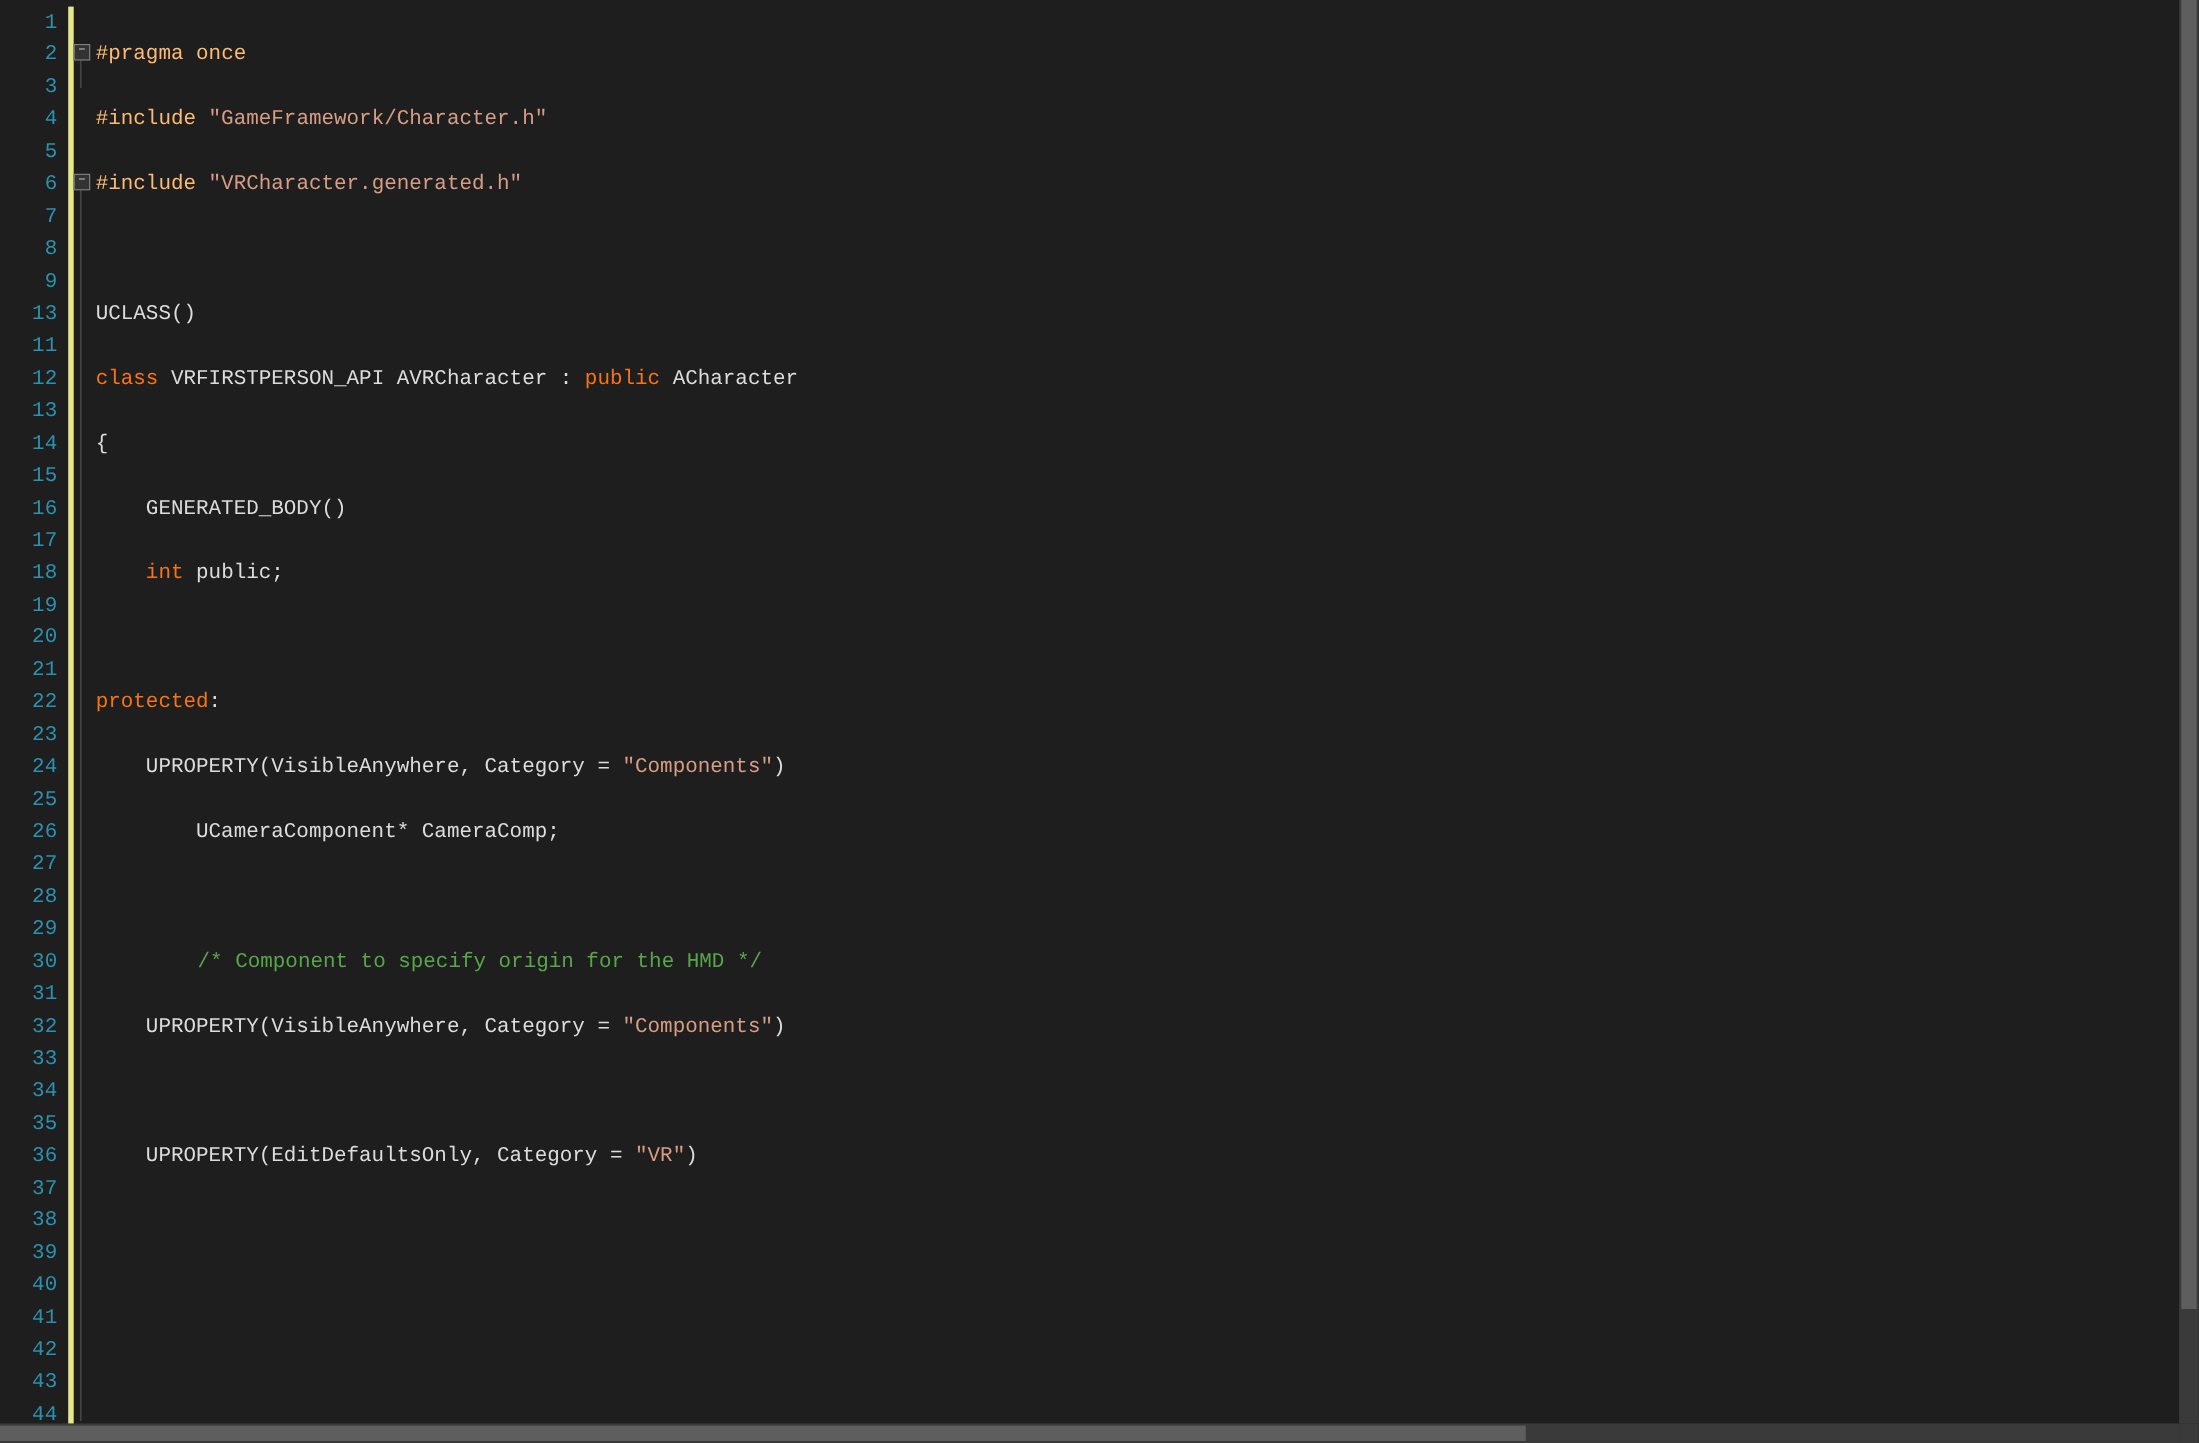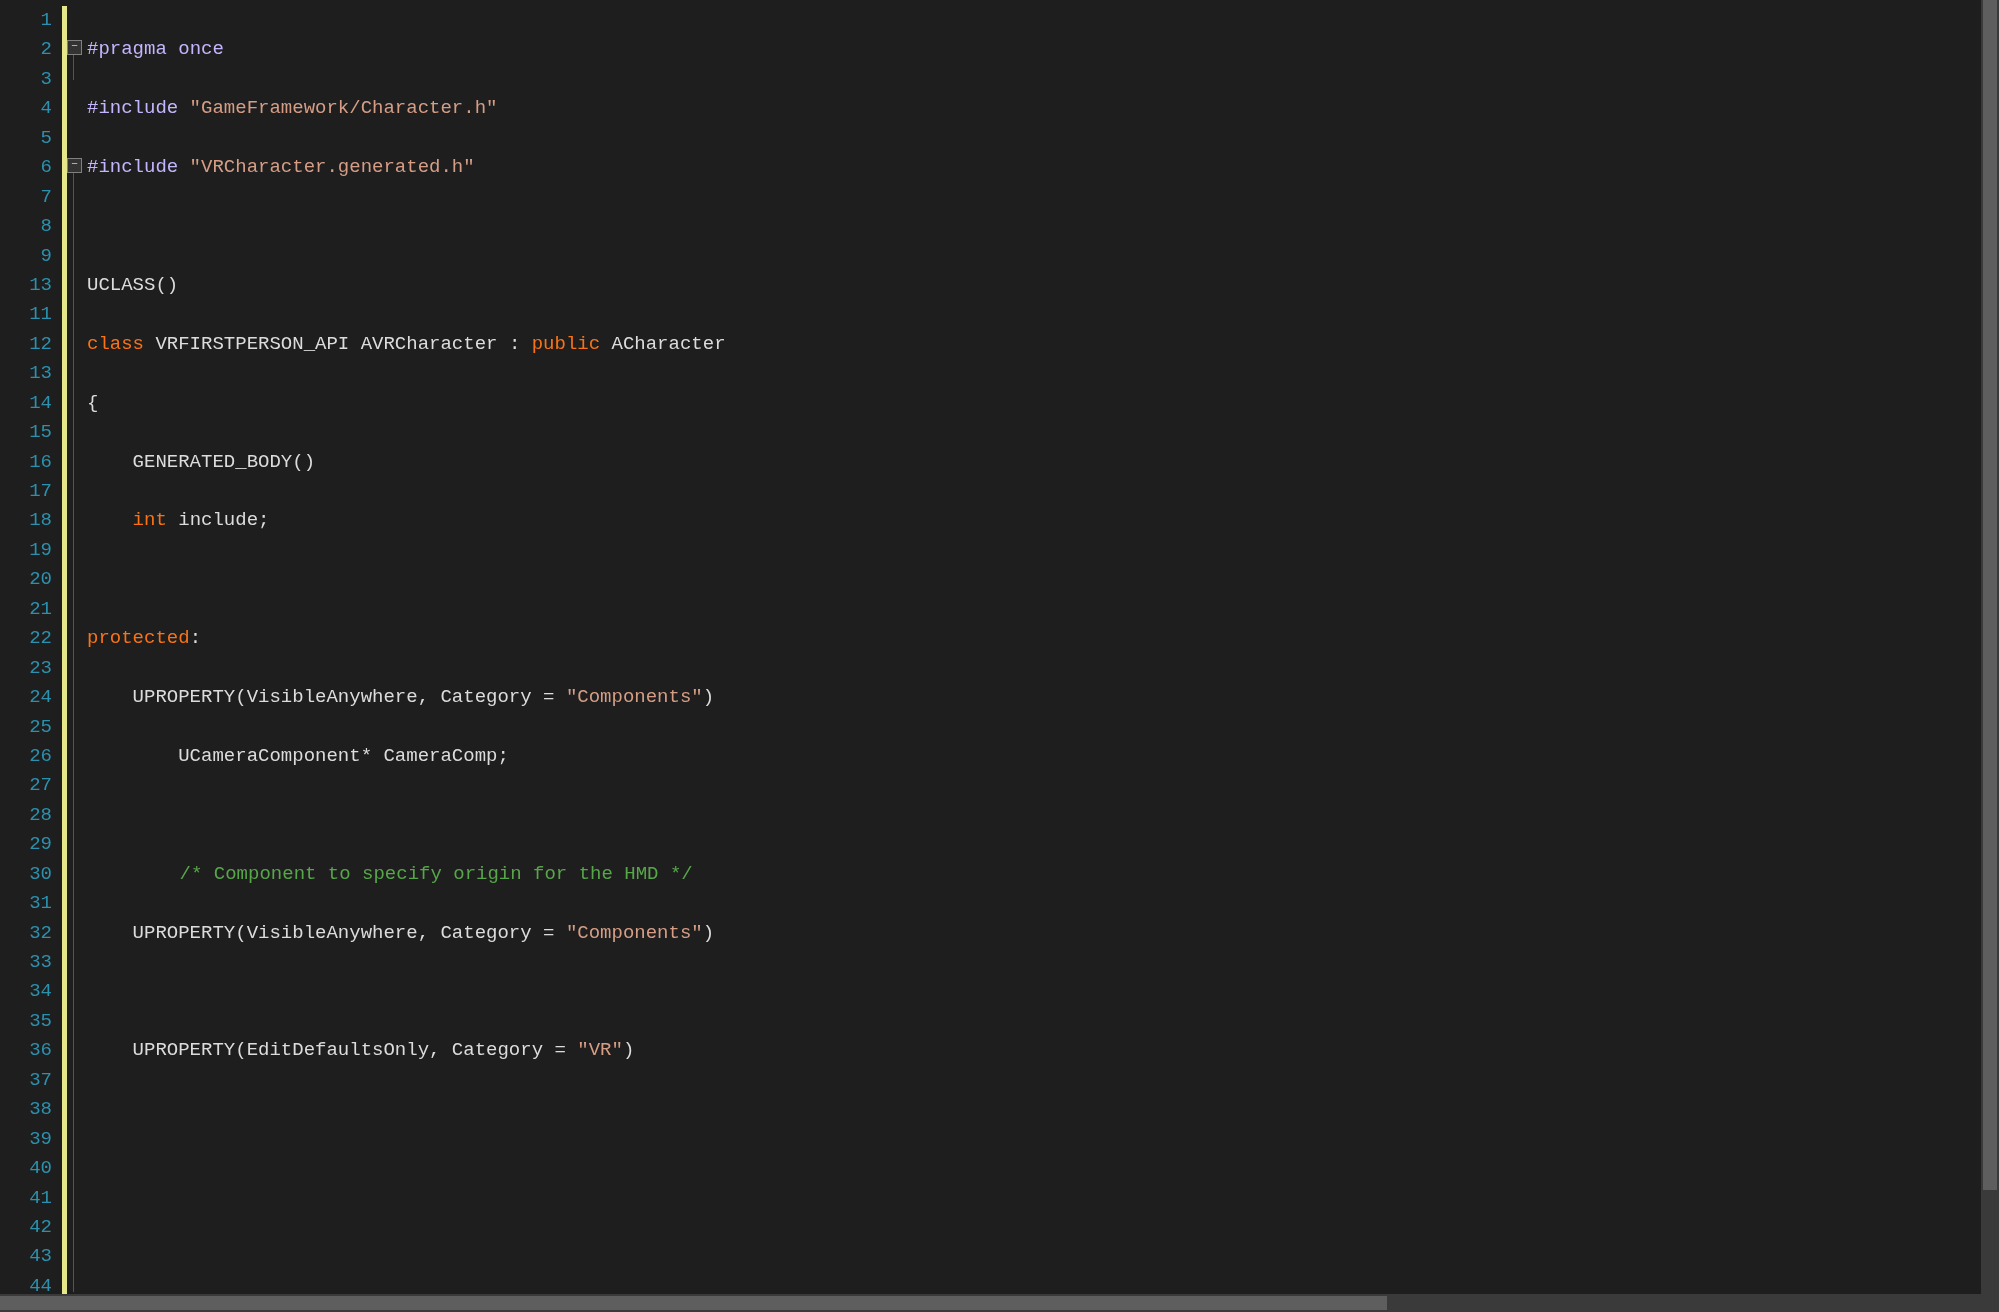--- a/index.html
+++ b/index.html
@@ -68,21 +68,21 @@
     margin-bottom: 6px;
   }
   .code {
     padding: 6px 0 6px 4px;
     white-space: pre;
   }
   .code-line {
     height: 29.45px;
   }
   .k  { color: #f97316; }    
-  .pp { color: #c4b5fd; text-align: center; }    
+  .pp { color: #fdba74; text-align: center; }    
   .s  { color: #d69d85; }    
   .c  { color: #57a64a; margin-left: 47px; }    
   .id { color: #dcdcdc; }
 
   .scrollbar-track {
     position: absolute;
     right: 0;
     top: 0;
     bottom: 18px;
     width: 18px;
@@ -182,21 +182,21 @@
 
   <div class="code">
 <div class="code-line"><span class="pp">#pragma</span><span class="pp"> once</span></div>
 <div class="code-line"><span class="pp">#include</span><span class="s"> "GameFramework/Character.h"</span></div>
 <div class="code-line"><span class="pp">#include</span><span class="s"> "VRCharacter.generated.h"</span></div>
 <div class="code-line"><span class="id"></span></div>
 <div class="code-line"><span class="id">UCLASS()</span></div>
 <div class="code-line"><span class="k">class</span><span class="id"> VRFIRSTPERSON_API AVRCharacter : </span><span class="k">public</span><span class="id"> ACharacter</span></div>
 <div class="code-line"><span class="id">{</span></div>
 <div class="code-line"><span class="id">    GENERATED_BODY()</span></div>
-<div class="code-line"><span class="id">    </span><span class="k">int</span><span class="id"> include;</span></div>
+<div class="code-line"><span class="id">    </span><span class="k">int</span><span class="id"> public;</span></div>
 <div class="code-line"><span class="id"></span></div>
 <div class="code-line"><span class="k">protected</span><span class="id">:</span></div>
 <div class="code-line"><span class="id">    UPROPERTY(VisibleAnywhere, Category = </span><span class="s">"Components"</span><span class="id">)</span></div>
 <div class="code-line"><span class="id">        UCameraComponent* CameraComp;</span></div>
 <div class="code-line"><span class="id"></span></div>
 <div class="code-line"><span class="id">    </span><span class="c">/* Component to specify origin for the HMD */</span></div>
 <div class="code-line"><span class="id">    UPROPERTY(VisibleAnywhere, Category = </span><span class="s">"Components"</span><span class="id">)</span></div>
 <div class="code-line"><span class="id"></span></div>
 <div class="code-line"><span class="id">    UPROPERTY(EditDefaultsOnly, Category = </span><span class="s">"VR"</span><span class="id">)</span></div>
 <div class="code-line"><span class="id"></span></div>

